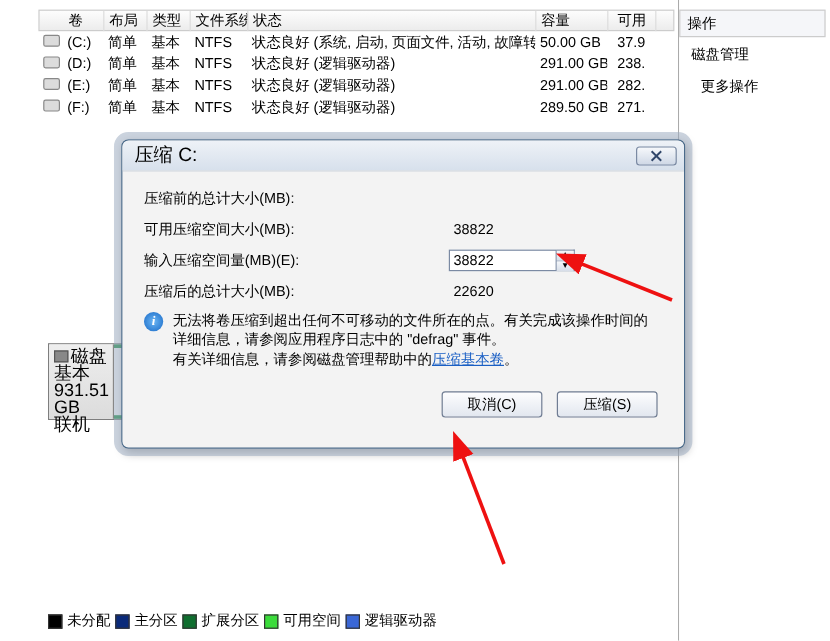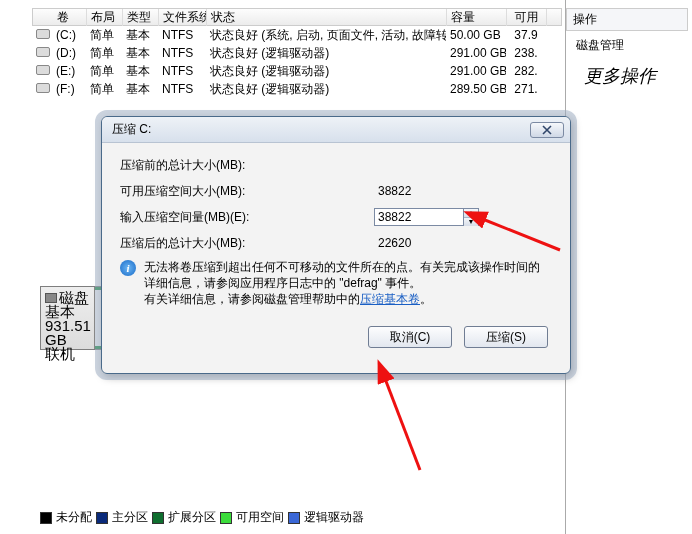--- a/index.html
+++ b/index.html
@@ -38,22 +38,21 @@
     margin: 8px 4px 0 0;
     text-align: left;
     font-size: 12px;
   }
   .right-item {
     padding: 6px 10px;
     font-size: 12px;
   }
   .right-sub {
     padding: 4px 18px;
-    font-size: 18px;
-    font-style: italic;
+    font-size: 12px;
   }
 
   
   .volumes {
     position: absolute;
     left: 32px;
     top: 8px;
     width: 530px;
   }
   .vhead, .vrow {
@@ -147,21 +146,21 @@
     outline: 6px solid rgba(160,175,195,.55);
   }
   .dlg-title {
     height: 26px;
     background: linear-gradient(#eef2f7,#d7e0ec);
     border-bottom: 1px solid #b8c3d2;
     display: flex;
     align-items: center;
     padding: 0 6px 0 10px;
     border-radius: 6px 6px 0 0;
-    font-size: 12px;
+    font-size: 16px;
   }
   .dlg-title .t { flex:1; }
   .dlg-close {
     width: 34px; height: 16px;
     border: 1px solid #7b8aa3;
     border-radius: 3px;
     background: linear-gradient(#f6f8fb,#cfd8e6);
     display:flex;align-items:center;justify-content:center;
     cursor: pointer;
   }

